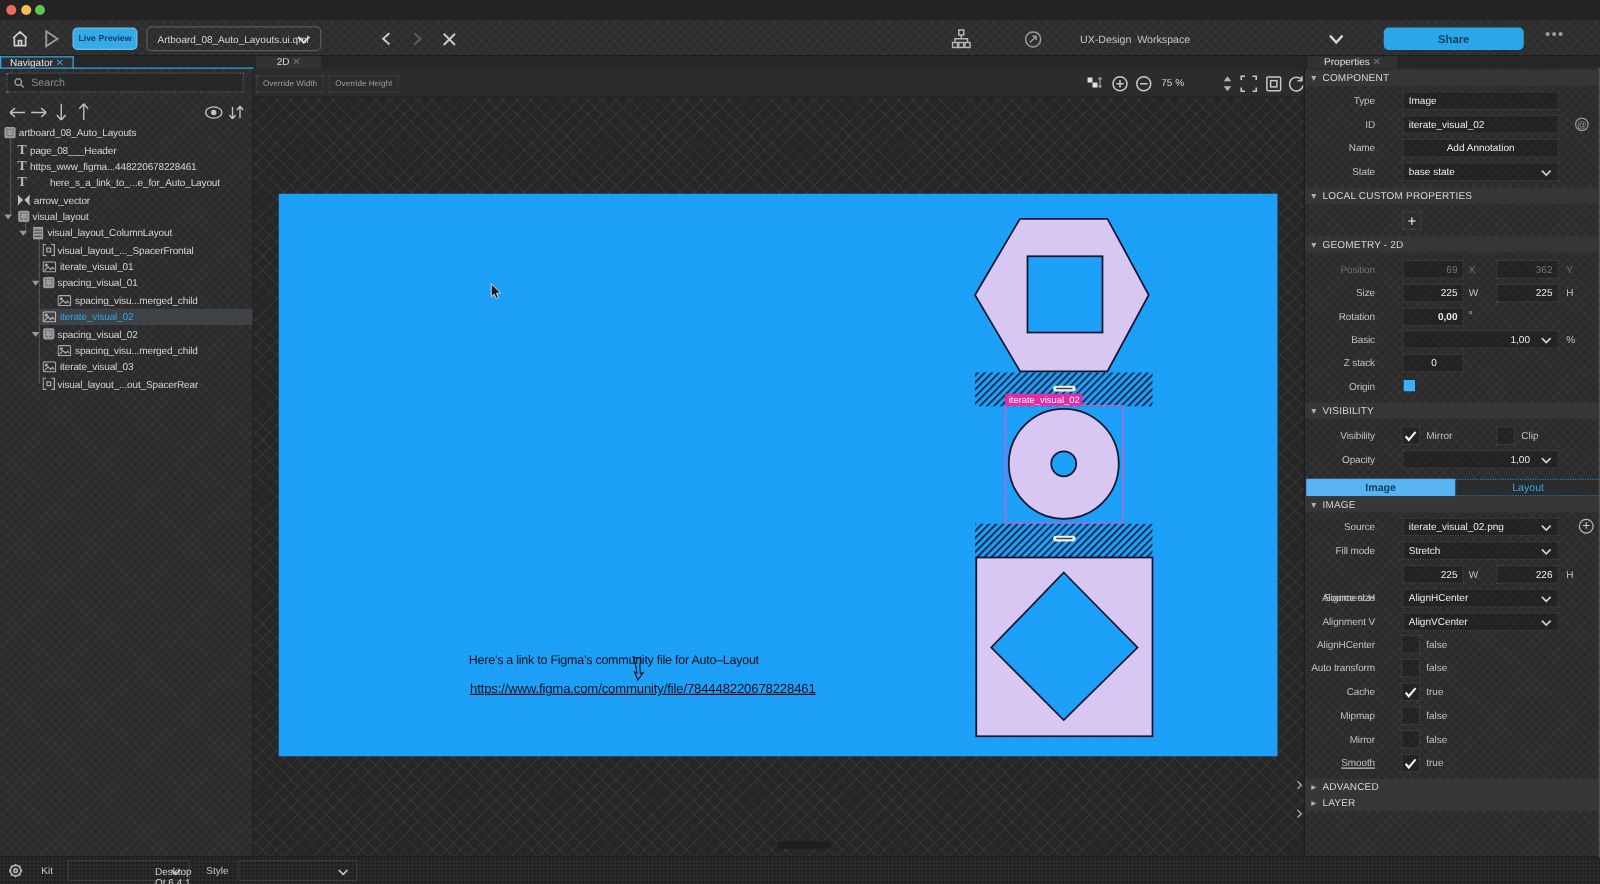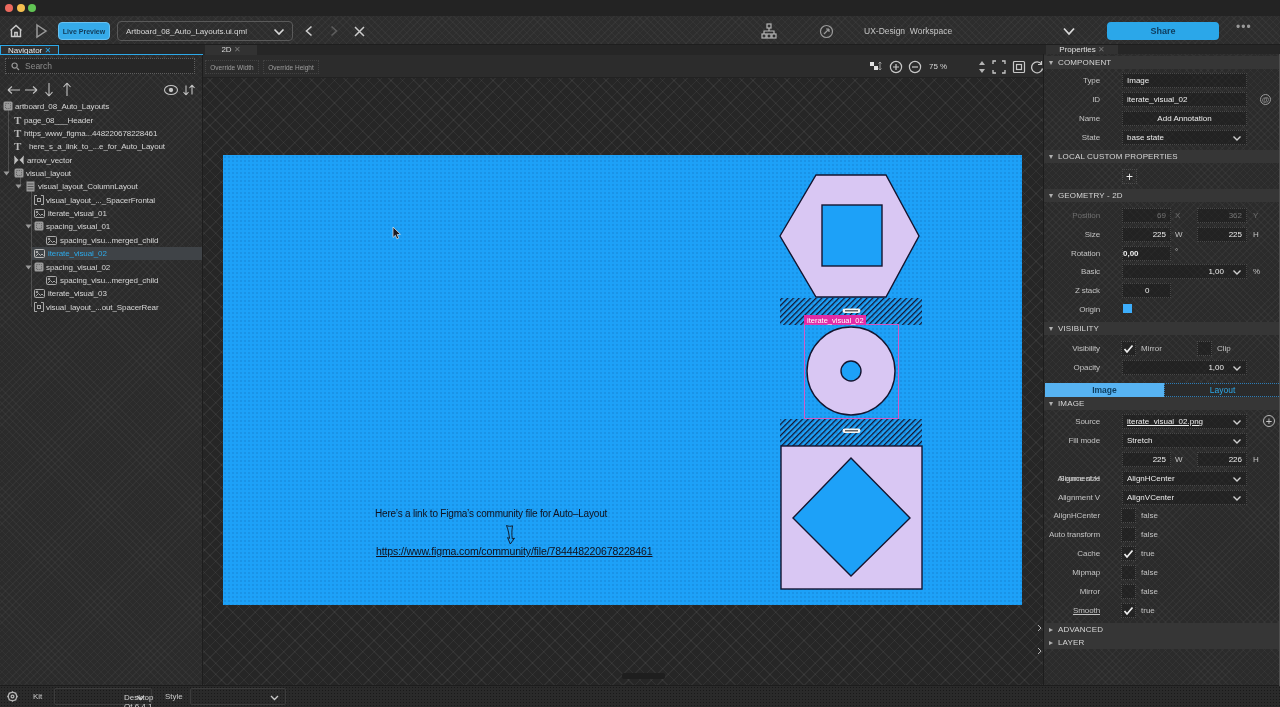--- a/index.html
+++ b/index.html
@@ -59,21 +59,21 @@
     <div class="tl" style="left:28px; background:#61c454;"></div>
   </div>
   <div id="toolbar" class="tex">
     <svg width="24" height="24" style="position:absolute;left:4px;top:3px;" viewBox="0 0 24 24" fill="none" stroke="#cccccc" stroke-width="1.4">
         <path d="M6.5 11.5 L12 6.5 L17.5 11.5 M7.5 10.8 V17.5 H16.5 V10.8 M10.8 17.5 V13.5 H13.2 V17.5"></path>
       </svg>
     <svg width="22" height="22" style="position:absolute;left:30px;top:4px;" viewBox="0 0 22 22" fill="none" stroke="#9a9a9a" stroke-width="1.5">
         <path d="M7 5 L16 11 L7 17 Z"></path>
       </svg>
     <div style="position:absolute;left:58px;top:6px;width:52px;height:18px;background:#35aae9;border:1px solid #69c1f1;border-radius:4px;color:#123a57;font-size:7px;font-weight:bold;text-align:center;line-height:17px;">Live Preview</div>
-    <div style="position:absolute;left:117px;top:5px;width:176px;height:20px;border:1px solid #5a5a5a;border-radius:4px;color:#d8d8d8;font-size:8px;line-height:19px;padding-left:8px;">Artboard_08_Auto_Layouts.ui.qml
+    <div style="position:absolute;left:117px;top:5px;width:140px;height:20px;border:1px solid #5a5a5a;border-radius:4px;color:#d8d8d8;font-size:8px;line-height:19px;padding-left:8px;">Artboard_08_Auto_Layouts.ui.qml
       <svg width="12" height="8" style="position:absolute;right:7px;top:6px;" viewBox="0 0 12 8" fill="none" stroke="#d8d8d8" stroke-width="1.6">
           <path d="M1.5 1.5 L6 6 L10.5 1.5"></path>
         </svg>
     </div>
     <svg width="12" height="12" style="position:absolute;left:303px;top:9px;" viewBox="0 0 12 12" fill="none" stroke="#cccccc" stroke-width="1.6">
         <path d="M8.5 1.5 L3.5 6 L8.5 10.5"></path>
       </svg>
     <svg width="12" height="12" style="position:absolute;left:328px;top:9px;" viewBox="0 0 12 12" fill="none" stroke="#5d5d5d" stroke-width="1.6">
         <path d="M3.5 1.5 L8.5 6 L3.5 10.5"></path>
       </svg>
@@ -137,21 +137,21 @@
       <div class="trow" style="top:59px;">
           <span class="ticT" style="left:14px;">T</span>
           <span class="tlabel" style="left:24px;">page_08___Header</span>
         </div>
       <div class="trow" style="top:72px;">
           <span class="ticT" style="left:14px;">T</span>
           <span class="tlabel" style="left:24px;">https_www_figma...448220678228461</span>
         </div>
       <div class="trow" style="top:85px;">
           <span class="ticT" style="left:14px;">T</span>
-          <span class="tlabel" style="left:29px;">here_s_a_link_to_...e_for_Auto_Layout</span>
+          <span class="tlabel" style="left:40px;">here_s_a_link_to_...e_for_Auto_Layout</span>
         </div>
       <div class="trow" style="top:99px;">
           <svg width="12" height="10" style="left:13px;top:1px;" viewBox="0 0 12 10" fill="#c0c0c0">
             <path d="M1 0.5 C3 2.5 4 3.5 5.5 5 C4 6.5 3 7.5 1 9.5 C1.6 6.5 1.6 3.5 1 0.5 Z M11 0.5 C9 2.5 8 3.5 6.5 5 C8 6.5 9 7.5 11 9.5 C10.4 6.5 10.4 3.5 11 0.5 Z"></path>
           </svg>
           <span class="tlabel" style="left:27px;">arrow_vector</span>
         </div>
       <div class="trow" style="top:112px;">
           <svg width="7" height="7" style="left:3px;top:3px;" viewBox="0 0 7 7">
             <path d="M0.5 1.5 L6.5 1.5 L3.5 5.5 Z" fill="#9a9a9a"></path>
@@ -311,21 +311,21 @@
           <rect x="619.5" y="273.5" width="18" height="4.6" rx="2.3" fill="#f4f4f4"></rect>
           <rect x="622" y="275.2" width="13" height="1.2" fill="#444"></rect>
 
           <rect x="558" y="291" width="141" height="143" fill="#d9c7f3" stroke="#15152f" stroke-width="1.4"></rect>
           <polygon points="628,303 687,363 628,421 570,363" fill="#1da1f8" stroke="#15152f" stroke-width="1.4"></polygon>
 
           <path d="M283.5 370.5 C285.5 371.5 287.5 371.5 289.5 370.8 C288.8 375.5 288.6 379.5 289.3 384 L291.5 383.2 L287.3 389 L284.6 382.6 L286.6 383.4 C285.8 379 285.5 375.2 283.5 370.5 Z" fill="none" stroke="#10101c" stroke-width="0.9"></path>
 
           <path d="M170 72 L170 82.5 L172.4 80.3 L173.9 83.9 L175.7 83.1 L174.2 79.6 L177.4 79.3 Z" fill="#1a1a22" stroke="#e8e8e8" stroke-width="0.7"></path>
         </svg>
-        <div id="ab-sub" style="position:absolute;left:152px;top:353px;font-size:10px;letter-spacing:-0.2px;color:#10101c;">Here’s a link to Figma’s community file for Auto–Layout</div>
+        <div id="ab-sub" style="position:absolute;left:152px;top:368px;font-size:10px;letter-spacing:-0.2px;color:#10101c;">Here’s a link to Figma’s community file for Auto–Layout</div>
         <div id="ab-link" style="position:absolute;left:153px;top:390px;font-size:10.5px;letter-spacing:-0.12px;color:#10101c;text-decoration:underline;">https://www.figma.com/community/file/784448220678228461</div>
       </div>
       <div style="position:absolute;left:419px;top:595px;width:43px;height:6px;background:#1e1e1e;border-radius:2px;"></div>
       <svg width="8" height="40" style="position:absolute;left:833px;top:545px;" viewBox="0 0 8 40" fill="none" stroke="#b0b0b0" stroke-width="1">
           <path d="M2 2 L5 5 L2 8 M2 25 L5 28 L2 31"></path>
         </svg>
     </div>
   </div>
   <div id="rightpanel" class="tex">
     <div class="sechead" style="top:2px;"><span class="tri">▾</span>COMPONENT</div>
@@ -347,21 +347,21 @@
     <div class="pfield f1 dim" style="top:154px;text-align:right;"><span style="margin-right:4px;">69</span></div>
     <div class="plab2" style="left:131px;top:154px;color:#6f6f6f;">X</div>
     <div class="pfield f2 dim" style="top:154px;text-align:right;"><span style="margin-right:4px;">362</span></div>
     <div class="plab2" style="left:209px;top:154px;color:#6f6f6f;">Y</div>
     <div class="plab" style="top:173px;">Size</div>
     <div class="pfield f1" style="top:173px;text-align:right;"><span style="margin-right:4px;">225</span></div>
     <div class="plab2" style="left:131px;top:173px;">W</div>
     <div class="pfield f2" style="top:173px;text-align:right;"><span style="margin-right:4px;">225</span></div>
     <div class="plab2" style="left:209px;top:173px;">H</div>
     <div class="plab" style="top:192px;">Rotation</div>
-    <div class="pfield f1" style="top:192px;font-weight:bold;"><span style="margin-right:4px;">0,00</span></div>
+    <div class="pfield f1" style="top:192px;text-align:right;font-weight:bold;"><span style="margin-right:4px;">0,00</span></div>
     <div class="plab2" style="left:131px;top:190px;">°</div>
     <div class="plab" style="top:210px;">Basic</div>
     <div class="pfield fw" style="top:210px;text-align:right;"><span style="margin-right:22px;">1,00</span><svg class="chev" width="10" height="7" viewBox="0 0 10 7" fill="none" stroke="#d0d0d0" stroke-width="1.4">
           <path d="M1.5 1.5 L5 5 L8.5 1.5"></path>
         </svg></div>
     <div class="plab2" style="left:209px;top:210px;">%</div>
     <div class="plab" style="top:229px;">Z stack</div>
     <div class="pfield f1" style="top:229px;"><span style="margin-left:22px;">0</span></div>
     <div class="plab" style="top:248px;">Origin</div>
     <div style="position:absolute;left:79px;top:250px;width:9px;height:9px;background:#3daefc;"></div>
@@ -376,21 +376,21 @@
     <div class="pcheck" style="top:287px;left:153px;"></div>
     <div class="plab2" style="left:173px;top:287px;">Clip</div>
     <div class="plab" style="top:306px;">Opacity</div>
     <div class="pfield fw" style="top:306px;text-align:right;"><span style="margin-right:22px;">1,00</span><svg class="chev" width="10" height="7" viewBox="0 0 10 7" fill="none" stroke="#d0d0d0" stroke-width="1.4">
           <path d="M1.5 1.5 L5 5 L8.5 1.5"></path>
         </svg></div>
     <div style="position:absolute;left:1px;top:329px;width:119px;height:14px;background:#57b3f2;color:#0e3c5d;font-size:8.5px;font-weight:bold;text-align:center;line-height:14px;">Image</div>
     <div style="position:absolute;left:120px;top:329px;width:117px;height:14px;background:#2b2b2b;border:1px dotted #2d7cb5;color:#2da9e9;font-size:8.5px;text-align:center;line-height:12px;">Layout</div>
     <div class="sechead" style="top:343px;"><span class="tri">▾</span>IMAGE</div>
     <div class="plab" style="top:360px;">Source</div>
-    <div class="pfield fw" style="top:360px;"><span style="margin-left:4px;text-decoration:underline;">iterate_visual_02.png</span><svg class="chev" width="10" height="7" viewBox="0 0 10 7" fill="none" stroke="#d0d0d0" stroke-width="1.4">
+    <div class="pfield fw" style="top:360px;"><span style="margin-left:4px;">iterate_visual_02.png</span><svg class="chev" width="10" height="7" viewBox="0 0 10 7" fill="none" stroke="#d0d0d0" stroke-width="1.4">
           <path d="M1.5 1.5 L5 5 L8.5 1.5"></path>
         </svg></div>
     <div style="position:absolute;left:219px;top:361px;width:12px;height:12px;border:1px solid #b8b8b8;border-radius:50%;color:#c8c8c8;font-size:11px;text-align:center;line-height:11px;">+</div>
     <div class="plab" style="top:379px;">Fill mode</div>
     <div class="pfield fw" style="top:379px;"><span style="margin-left:4px;">Stretch</span><svg class="chev" width="10" height="7" viewBox="0 0 10 7" fill="none" stroke="#d0d0d0" stroke-width="1.4">
           <path d="M1.5 1.5 L5 5 L8.5 1.5"></path>
         </svg></div>
     <div class="plab" style="top:417px;">Source size</div>
     <div class="pfield f1" style="top:398px;text-align:right;"><span style="margin-right:4px;">225</span></div>
     <div class="plab2" style="left:131px;top:398px;">W</div>

